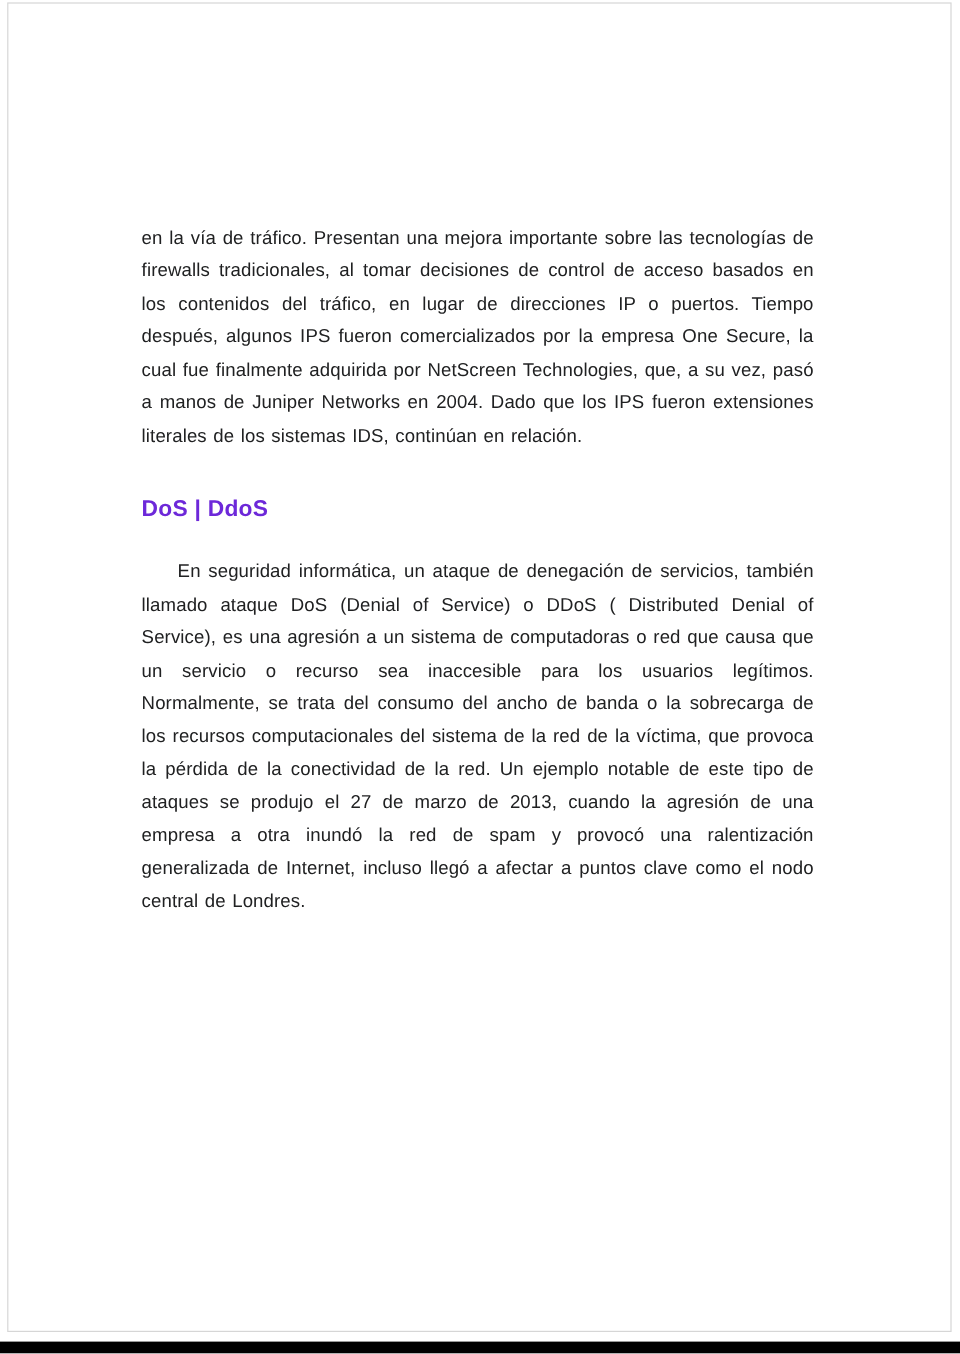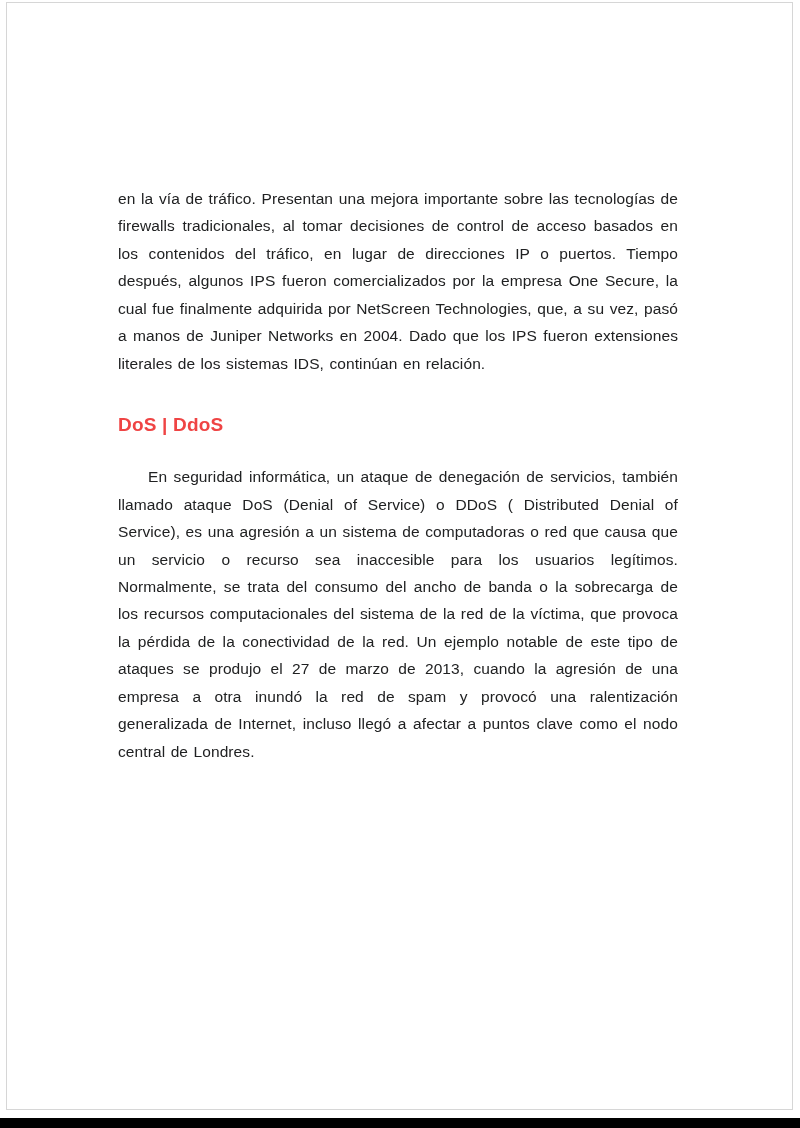--- a/index.html
+++ b/index.html
@@ -41,21 +41,21 @@
       word-spacing: 1px;
     }
     p.indent {
       text-indent: 30px;
     }
     h2.section-heading {
       margin: 34px 0 24px 0;
       font-size: 19px;
       line-height: 28px;
       font-weight: bold;
-      color: #ef4444;
+      color: #6d28d9;
       letter-spacing: 0.2px;
     }
     .bottom-bar {
       position: absolute;
       left: 0;
       top: 1118px;
       width: 800px;
       height: 10px;
       background: #000000;
     }

